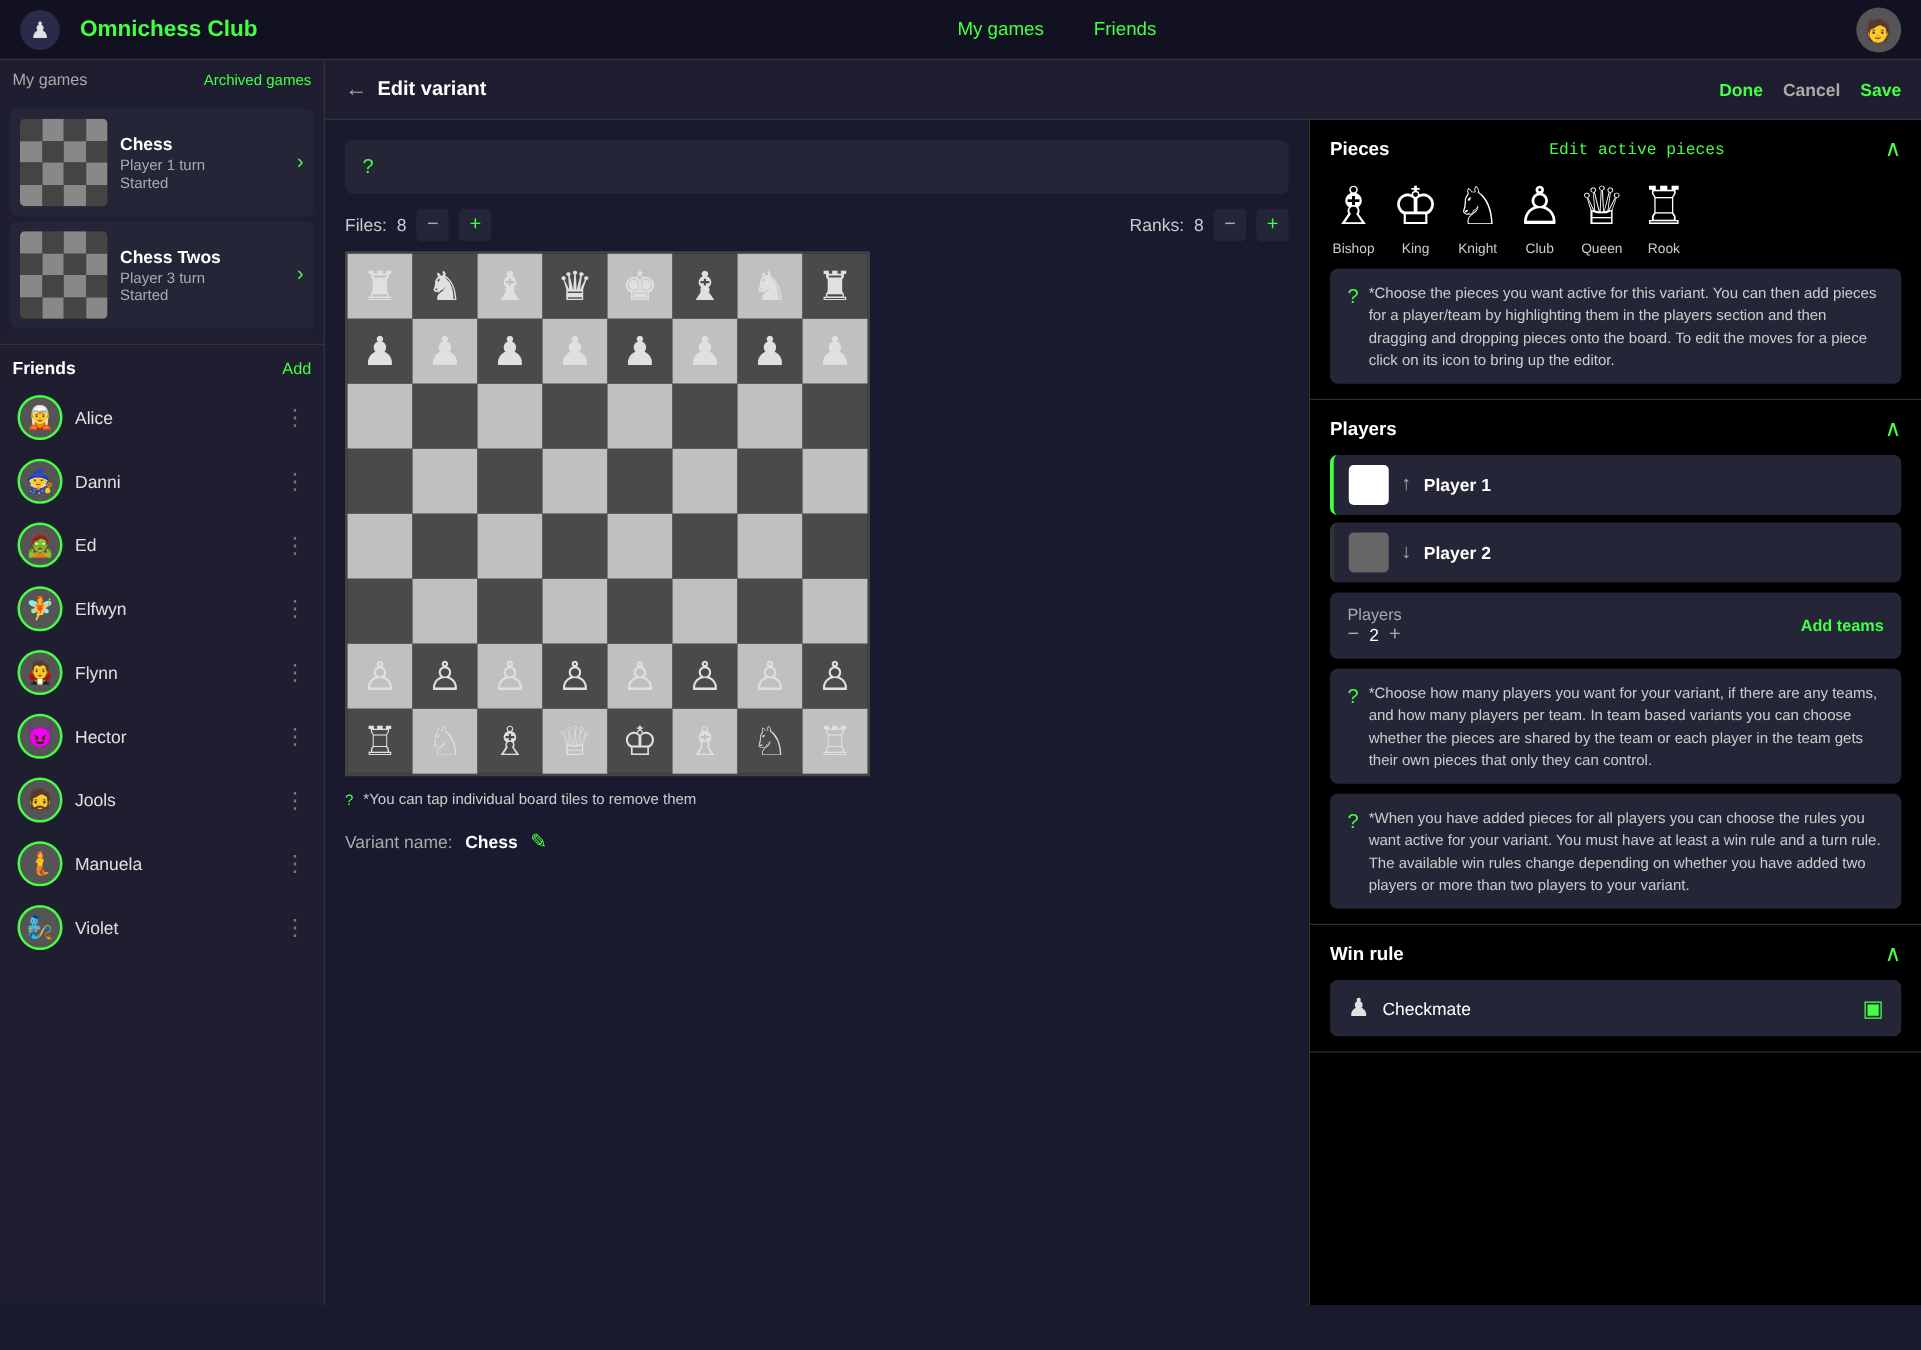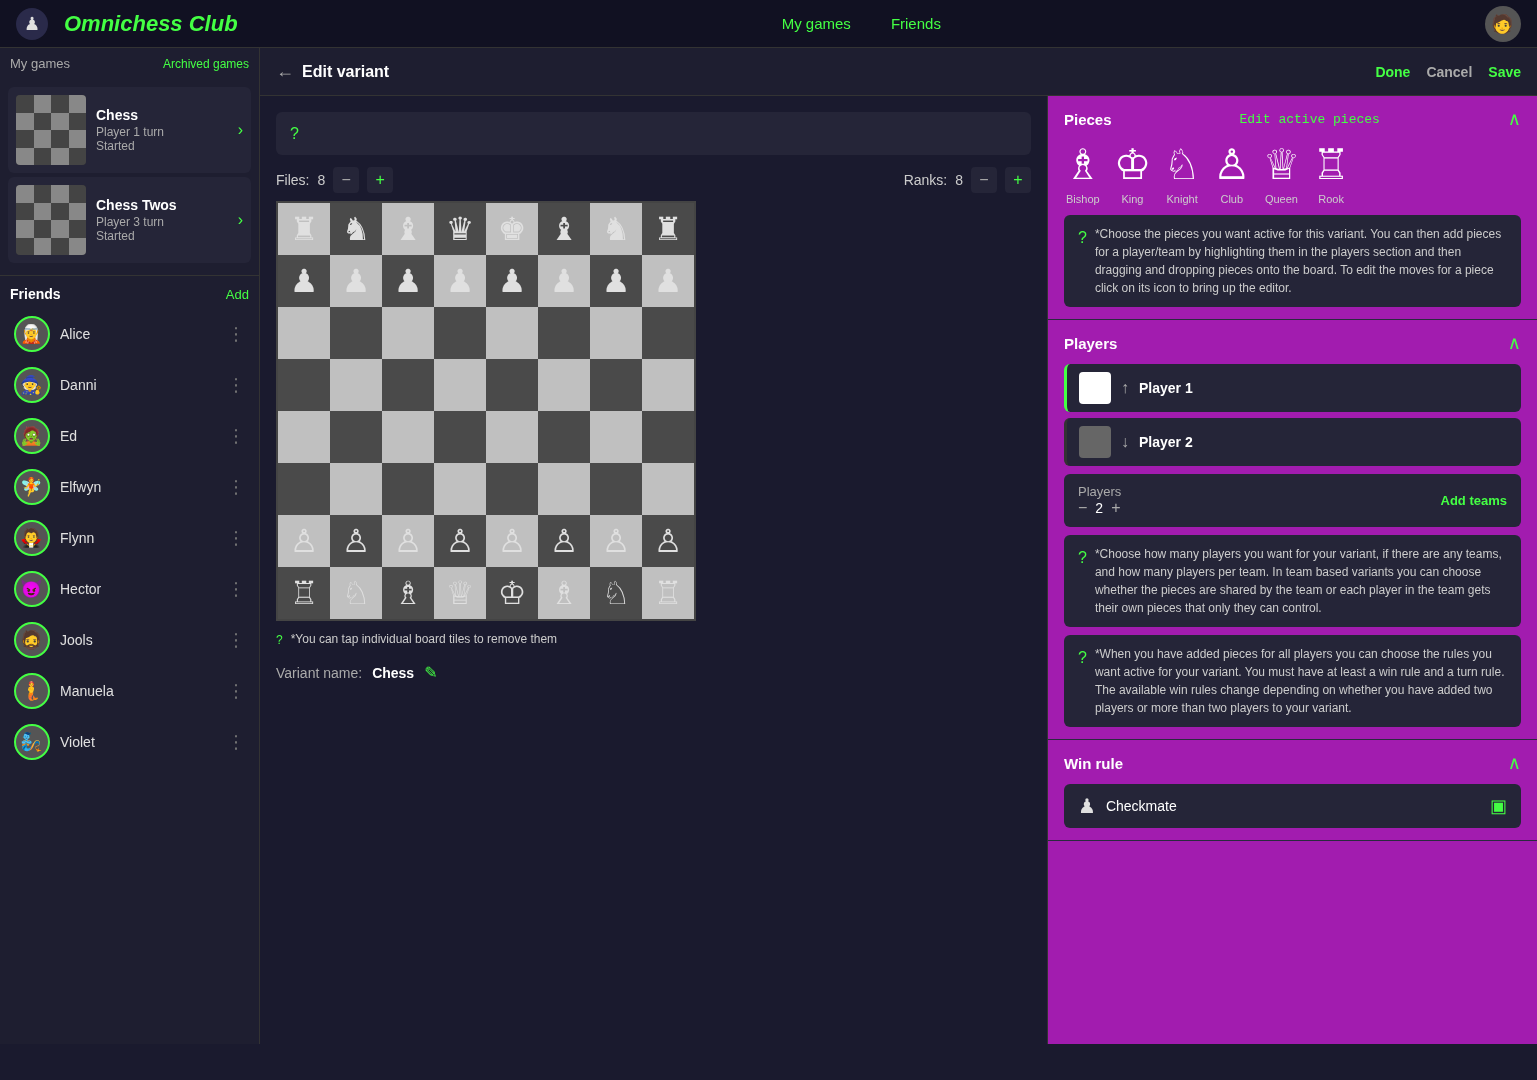--- a/index.html
+++ b/index.html
@@ -1,21 +1,21 @@
 <!DOCTYPE html>
 <html><head>
   <meta charset="utf-8">
   <style>
     * { box-sizing: border-box; margin: 0; padding: 0; }
     body { background: #1a1a2e; color: #e0e0e0; font-family: 'Segoe UI', Arial, sans-serif; font-size: 14px; width: 1537px; min-height: 1080px; overflow-x: hidden; }
 
     
     .top-nav { background: #111122; height: 48px; display: flex; align-items: center; padding: 0 16px; gap: 16px; border-bottom: 1px solid #333; }
     .logo-icon { width: 32px; height: 32px; background: #2a2a4a; border-radius: 50%; display: flex; align-items: center; justify-content: center; font-size: 18px; }
-    .logo-text { color: #44ff44; font-size: 22px; font-weight: bold; font-style: italic; }
+    .logo-text { color: #44ff44; font-size: 18px; font-weight: bold; }
     .nav-spacer { flex: 1; }
     .nav-link { color: #44ff44; font-size: 15px; cursor: pointer; padding: 0 12px; }
     .nav-avatar { width: 36px; height: 36px; background: #555; border-radius: 50%; overflow: hidden; display: flex; align-items: center; justify-content: center; font-size: 18px; cursor: pointer; }
 
     
     .main-layout { display: flex; height: calc(1080px - 48px - 36px); }
 
     
     .sidebar { width: 260px; background: #1e1e30; border-right: 1px solid #333; display: flex; flex-direction: column; overflow-y: auto; }
     .sidebar-section { padding: 8px; }
@@ -74,21 +74,21 @@
 
     .tip-box { display: flex; align-items: flex-start; gap: 8px; font-size: 12px; color: #ccc; margin-top: 10px; line-height: 1.4; }
     .tip-icon { color: #44ff44; flex-shrink: 0; margin-top: 1px; }
 
     .variant-name-row { display: flex; align-items: center; gap: 10px; margin-top: 14px; font-size: 14px; color: #ccc; }
     .variant-name-label { color: #aaa; }
     .variant-name-value { color: #fff; font-weight: bold; }
     .edit-icon { color: #44ff44; cursor: pointer; font-size: 16px; }
 
     
-    .panel { width: 490px; background: #a21caf; border-left: 1px solid #333; overflow-y: auto; padding: 0; }
+    .panel { width: 490px; background: #000000; border-left: 1px solid #333; overflow-y: auto; padding: 0; }
     .panel-section { border-bottom: 1px solid #2a2a3e; padding: 12px 16px; }
     .panel-section-header { display: flex; align-items: center; justify-content: space-between; margin-bottom: 10px; }
     .panel-section-title { font-size: 15px; font-weight: bold; color: #fff; }
     .panel-section-link { color: #44ff44; font-size: 13px; cursor: pointer; font-family: Liberation Mono, monospace; }
     .panel-collapse-btn { color: #44ff44; cursor: pointer; font-size: 18px; }
 
     
     .pieces-grid { display: flex; gap: 12px; flex-wrap: wrap; margin-bottom: 10px; }
     .piece-item { display: flex; flex-direction: column; align-items: center; gap: 4px; cursor: pointer; }
     .piece-icon { font-size: 42px; color: #fff; }

